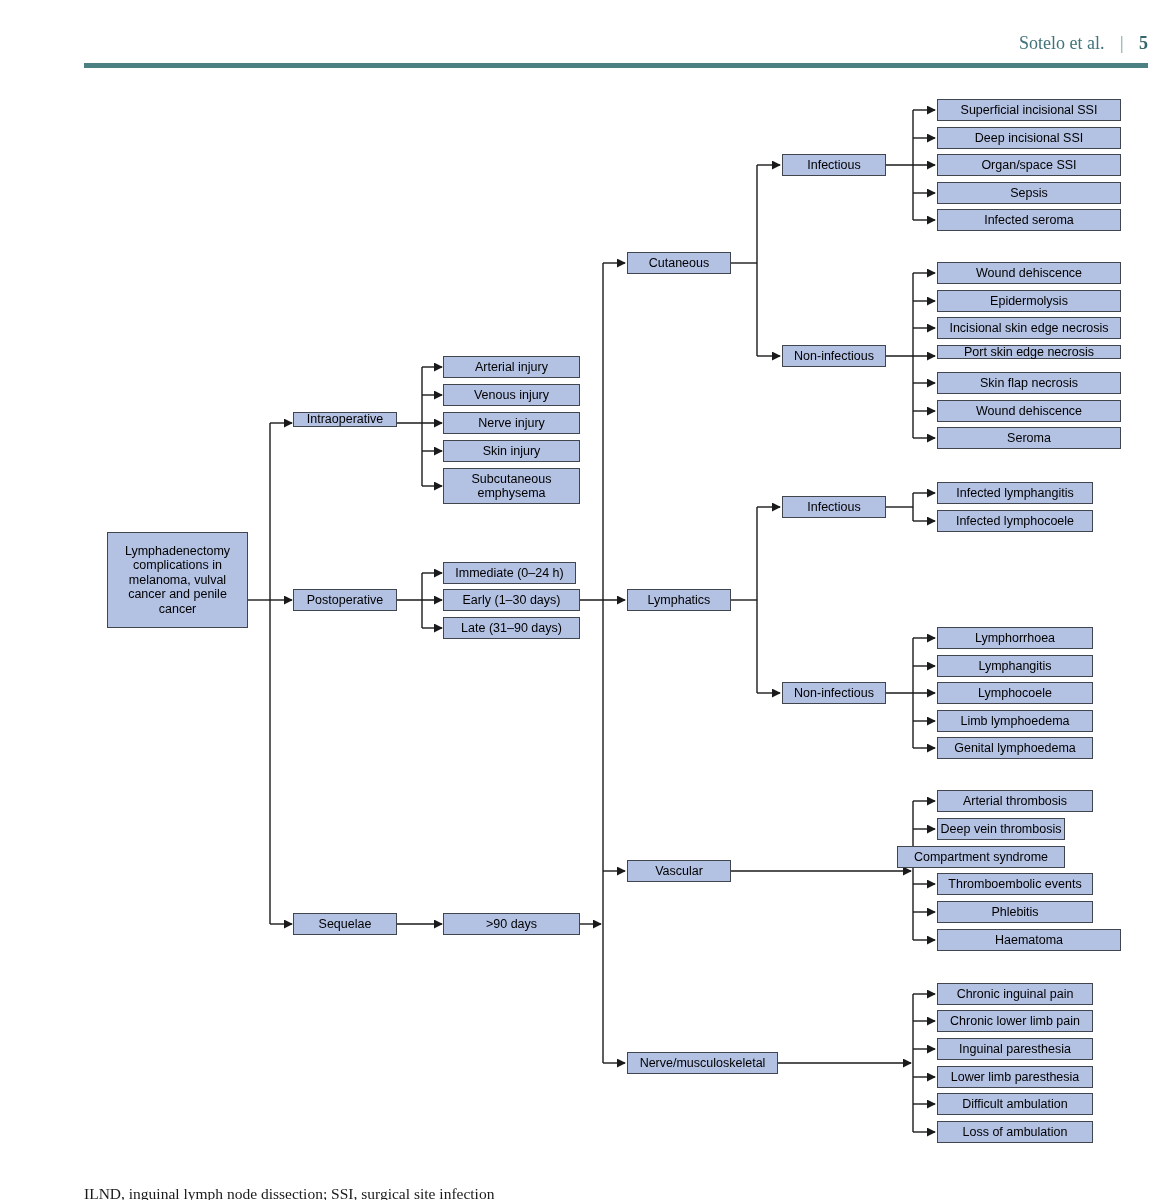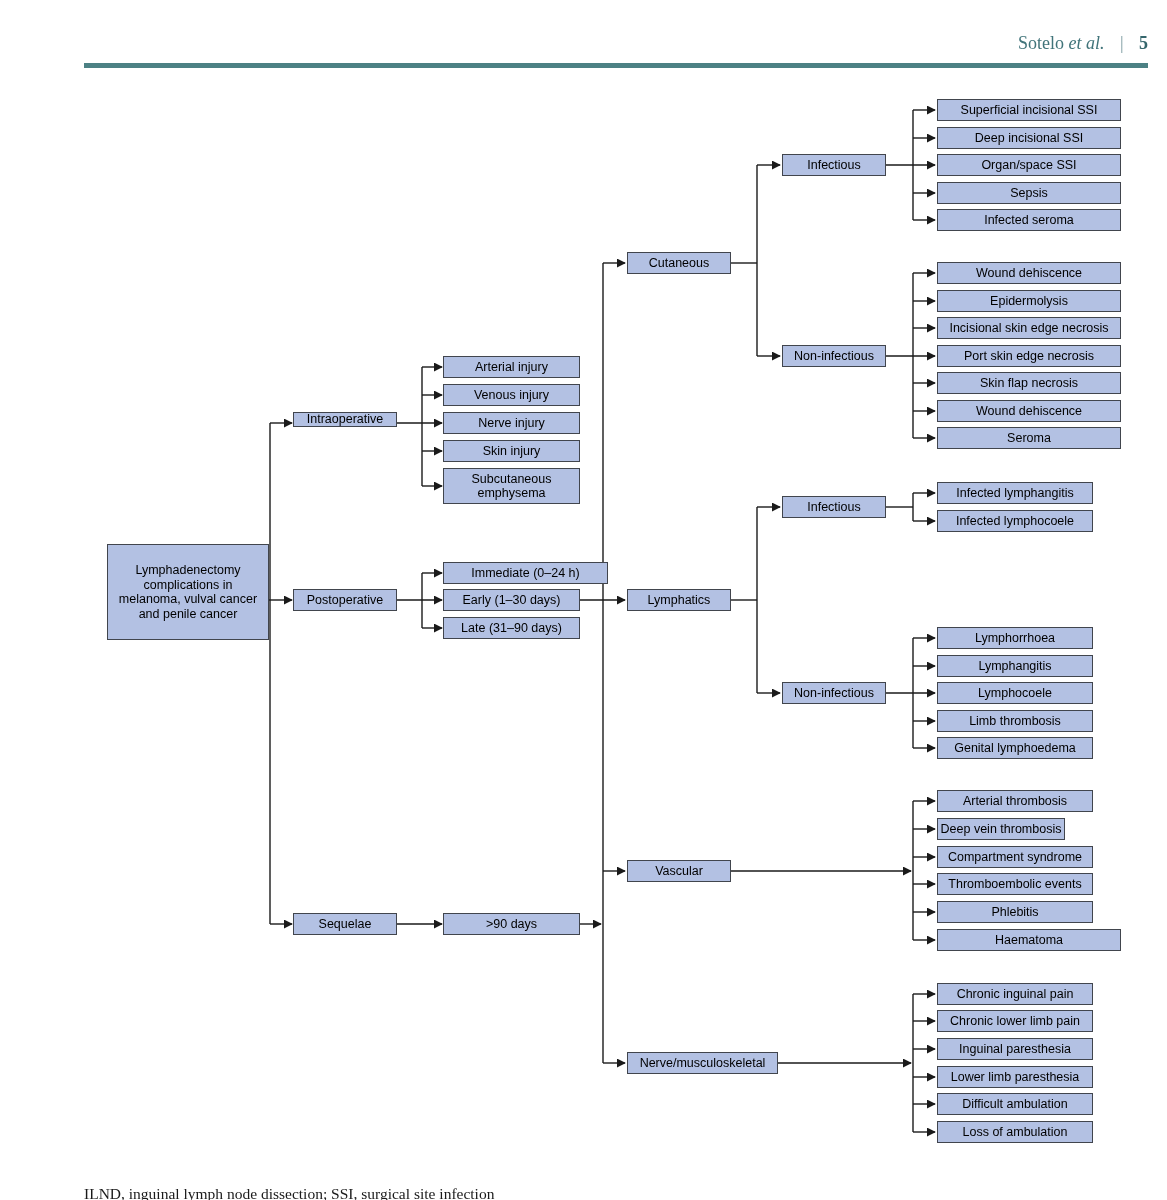--- a/index.html
+++ b/index.html
@@ -14,21 +14,21 @@
   
   .running-head{
     position:absolute;
     top:33px;
     right:19px;
     font-family:"Liberation Serif", serif;
     font-size:18px;
     color:#41747a;
     white-space:nowrap;
   }
-  .running-head .etal{font-style:italic;}
+  .running-head .etal{}
   .running-head .pipe{color:#7c9ba0;margin:0 11px;font-weight:400;}
   .running-head .pageno{font-weight:700;color:#35666c;}
   .head-rule{
     position:absolute;
     left:84px;
     top:63px;
     width:1064px;
     height:5px;
     background:#4c8184;
   }
@@ -169,33 +169,33 @@
       <line x1="913" y1="994" x2="913" y2="1132"></line>
       <line x1="913" y1="994" x2="935" y2="994" marker-end="url(#ah)"></line>
       <line x1="913" y1="1021" x2="935" y2="1021" marker-end="url(#ah)"></line>
       <line x1="913" y1="1049" x2="935" y2="1049" marker-end="url(#ah)"></line>
       <line x1="913" y1="1077" x2="935" y2="1077" marker-end="url(#ah)"></line>
       <line x1="913" y1="1104" x2="935" y2="1104" marker-end="url(#ah)"></line>
       <line x1="913" y1="1132" x2="935" y2="1132" marker-end="url(#ah)"></line>
     </g>
   </svg>
 
-  <div class="node wrap" style="left:107px;top:544px;width:162px;height:96px">Lymphadenectomy complications in melanoma, vulval cancer and penile cancer</div>
+  <div class="node wrap" style="left:107px;top:532px;width:141px;height:96px">Lymphadenectomy complications in melanoma, vulval cancer and penile cancer</div>
 
   <div class="node" style="left:293px;top:412px;width:104px;height:15px">Intraoperative</div>
   <div class="node" style="left:293px;top:589px;width:104px;height:22px">Postoperative</div>
   <div class="node" style="left:293px;top:913px;width:104px;height:22px">Sequelae</div>
 
   <div class="node" style="left:443px;top:356px;width:137px;height:22px">Arterial injury</div>
   <div class="node" style="left:443px;top:384px;width:137px;height:22px">Venous injury</div>
   <div class="node" style="left:443px;top:412px;width:137px;height:22px">Nerve injury</div>
   <div class="node" style="left:443px;top:440px;width:137px;height:22px">Skin injury</div>
   <div class="node wrap" style="left:443px;top:468px;width:137px;height:36px">Subcutaneous emphysema</div>
 
-  <div class="node" style="left:443px;top:562px;width:165px;height:22px">Immediate (0–24 h)</div>
+  <div class="node" style="left:443px;top:562px;width:133px;height:22px">Immediate (0–24 h)</div>
   <div class="node" style="left:443px;top:589px;width:137px;height:22px">Early (1–30 days)</div>
   <div class="node" style="left:443px;top:617px;width:137px;height:22px">Late (31–90 days)</div>
 
   <div class="node" style="left:443px;top:913px;width:137px;height:22px">&gt;90 days</div>
 
   <div class="node" style="left:627px;top:252px;width:104px;height:22px">Cutaneous</div>
   <div class="node" style="left:627px;top:589px;width:104px;height:22px">Lymphatics</div>
   <div class="node" style="left:627px;top:860px;width:104px;height:22px">Vascular</div>
   <div class="node" style="left:627px;top:1052px;width:151px;height:22px">Nerve/musculoskeletal</div>
 
@@ -206,37 +206,37 @@
 
   <div class="node" style="left:937px;top:99px;width:184px;height:22px">Superficial incisional SSI</div>
   <div class="node" style="left:937px;top:127px;width:184px;height:22px">Deep incisional SSI</div>
   <div class="node" style="left:937px;top:154px;width:184px;height:22px">Organ/space SSI</div>
   <div class="node" style="left:937px;top:182px;width:184px;height:22px">Sepsis</div>
   <div class="node" style="left:937px;top:209px;width:184px;height:22px">Infected seroma</div>
 
   <div class="node" style="left:937px;top:262px;width:184px;height:22px">Wound dehiscence</div>
   <div class="node" style="left:937px;top:290px;width:184px;height:22px">Epidermolysis</div>
   <div class="node" style="left:937px;top:317px;width:184px;height:22px">Incisional skin edge necrosis</div>
-  <div class="node" style="left:937px;top:345px;width:184px;height:22px">Port skin edge necrosis</div>
+  <div class="node" style="left:937px;top:345px;width:184px;height:14px">Port skin edge necrosis</div>
   <div class="node" style="left:937px;top:372px;width:184px;height:22px">Skin flap necrosis</div>
   <div class="node" style="left:937px;top:400px;width:184px;height:22px">Wound dehiscence</div>
   <div class="node" style="left:937px;top:427px;width:184px;height:22px">Seroma</div>
 
   <div class="node" style="left:937px;top:482px;width:156px;height:22px">Infected lymphangitis</div>
   <div class="node" style="left:937px;top:510px;width:156px;height:22px">Infected lymphocoele</div>
 
   <div class="node" style="left:937px;top:627px;width:156px;height:22px">Lymphorrhoea</div>
   <div class="node" style="left:937px;top:655px;width:156px;height:22px">Lymphangitis</div>
   <div class="node" style="left:937px;top:682px;width:156px;height:22px">Lymphocoele</div>
-  <div class="node" style="left:937px;top:710px;width:156px;height:22px">Limb thrombosis</div>
+  <div class="node" style="left:937px;top:710px;width:156px;height:22px">Limb lymphoedema</div>
   <div class="node" style="left:937px;top:737px;width:156px;height:22px">Genital lymphoedema</div>
 
   <div class="node" style="left:937px;top:790px;width:156px;height:22px">Arterial thrombosis</div>
   <div class="node" style="left:937px;top:818px;width:128px;height:22px">Deep vein thrombosis</div>
-  <div class="node" style="left:937px;top:846px;width:156px;height:22px">Compartment syndrome</div>
+  <div class="node" style="left:897px;top:846px;width:168px;height:22px">Compartment syndrome</div>
   <div class="node" style="left:937px;top:873px;width:156px;height:22px">Thromboembolic events</div>
   <div class="node" style="left:937px;top:901px;width:156px;height:22px">Phlebitis</div>
   <div class="node" style="left:937px;top:929px;width:184px;height:22px">Haematoma</div>
 
   <div class="node" style="left:937px;top:983px;width:156px;height:22px">Chronic inguinal pain</div>
   <div class="node" style="left:937px;top:1010px;width:156px;height:22px">Chronic lower limb pain</div>
   <div class="node" style="left:937px;top:1038px;width:156px;height:22px">Inguinal paresthesia</div>
   <div class="node" style="left:937px;top:1066px;width:156px;height:22px">Lower limb paresthesia</div>
   <div class="node" style="left:937px;top:1093px;width:156px;height:22px">Difficult ambulation</div>
   <div class="node" style="left:937px;top:1121px;width:156px;height:22px">Loss of ambulation</div>

